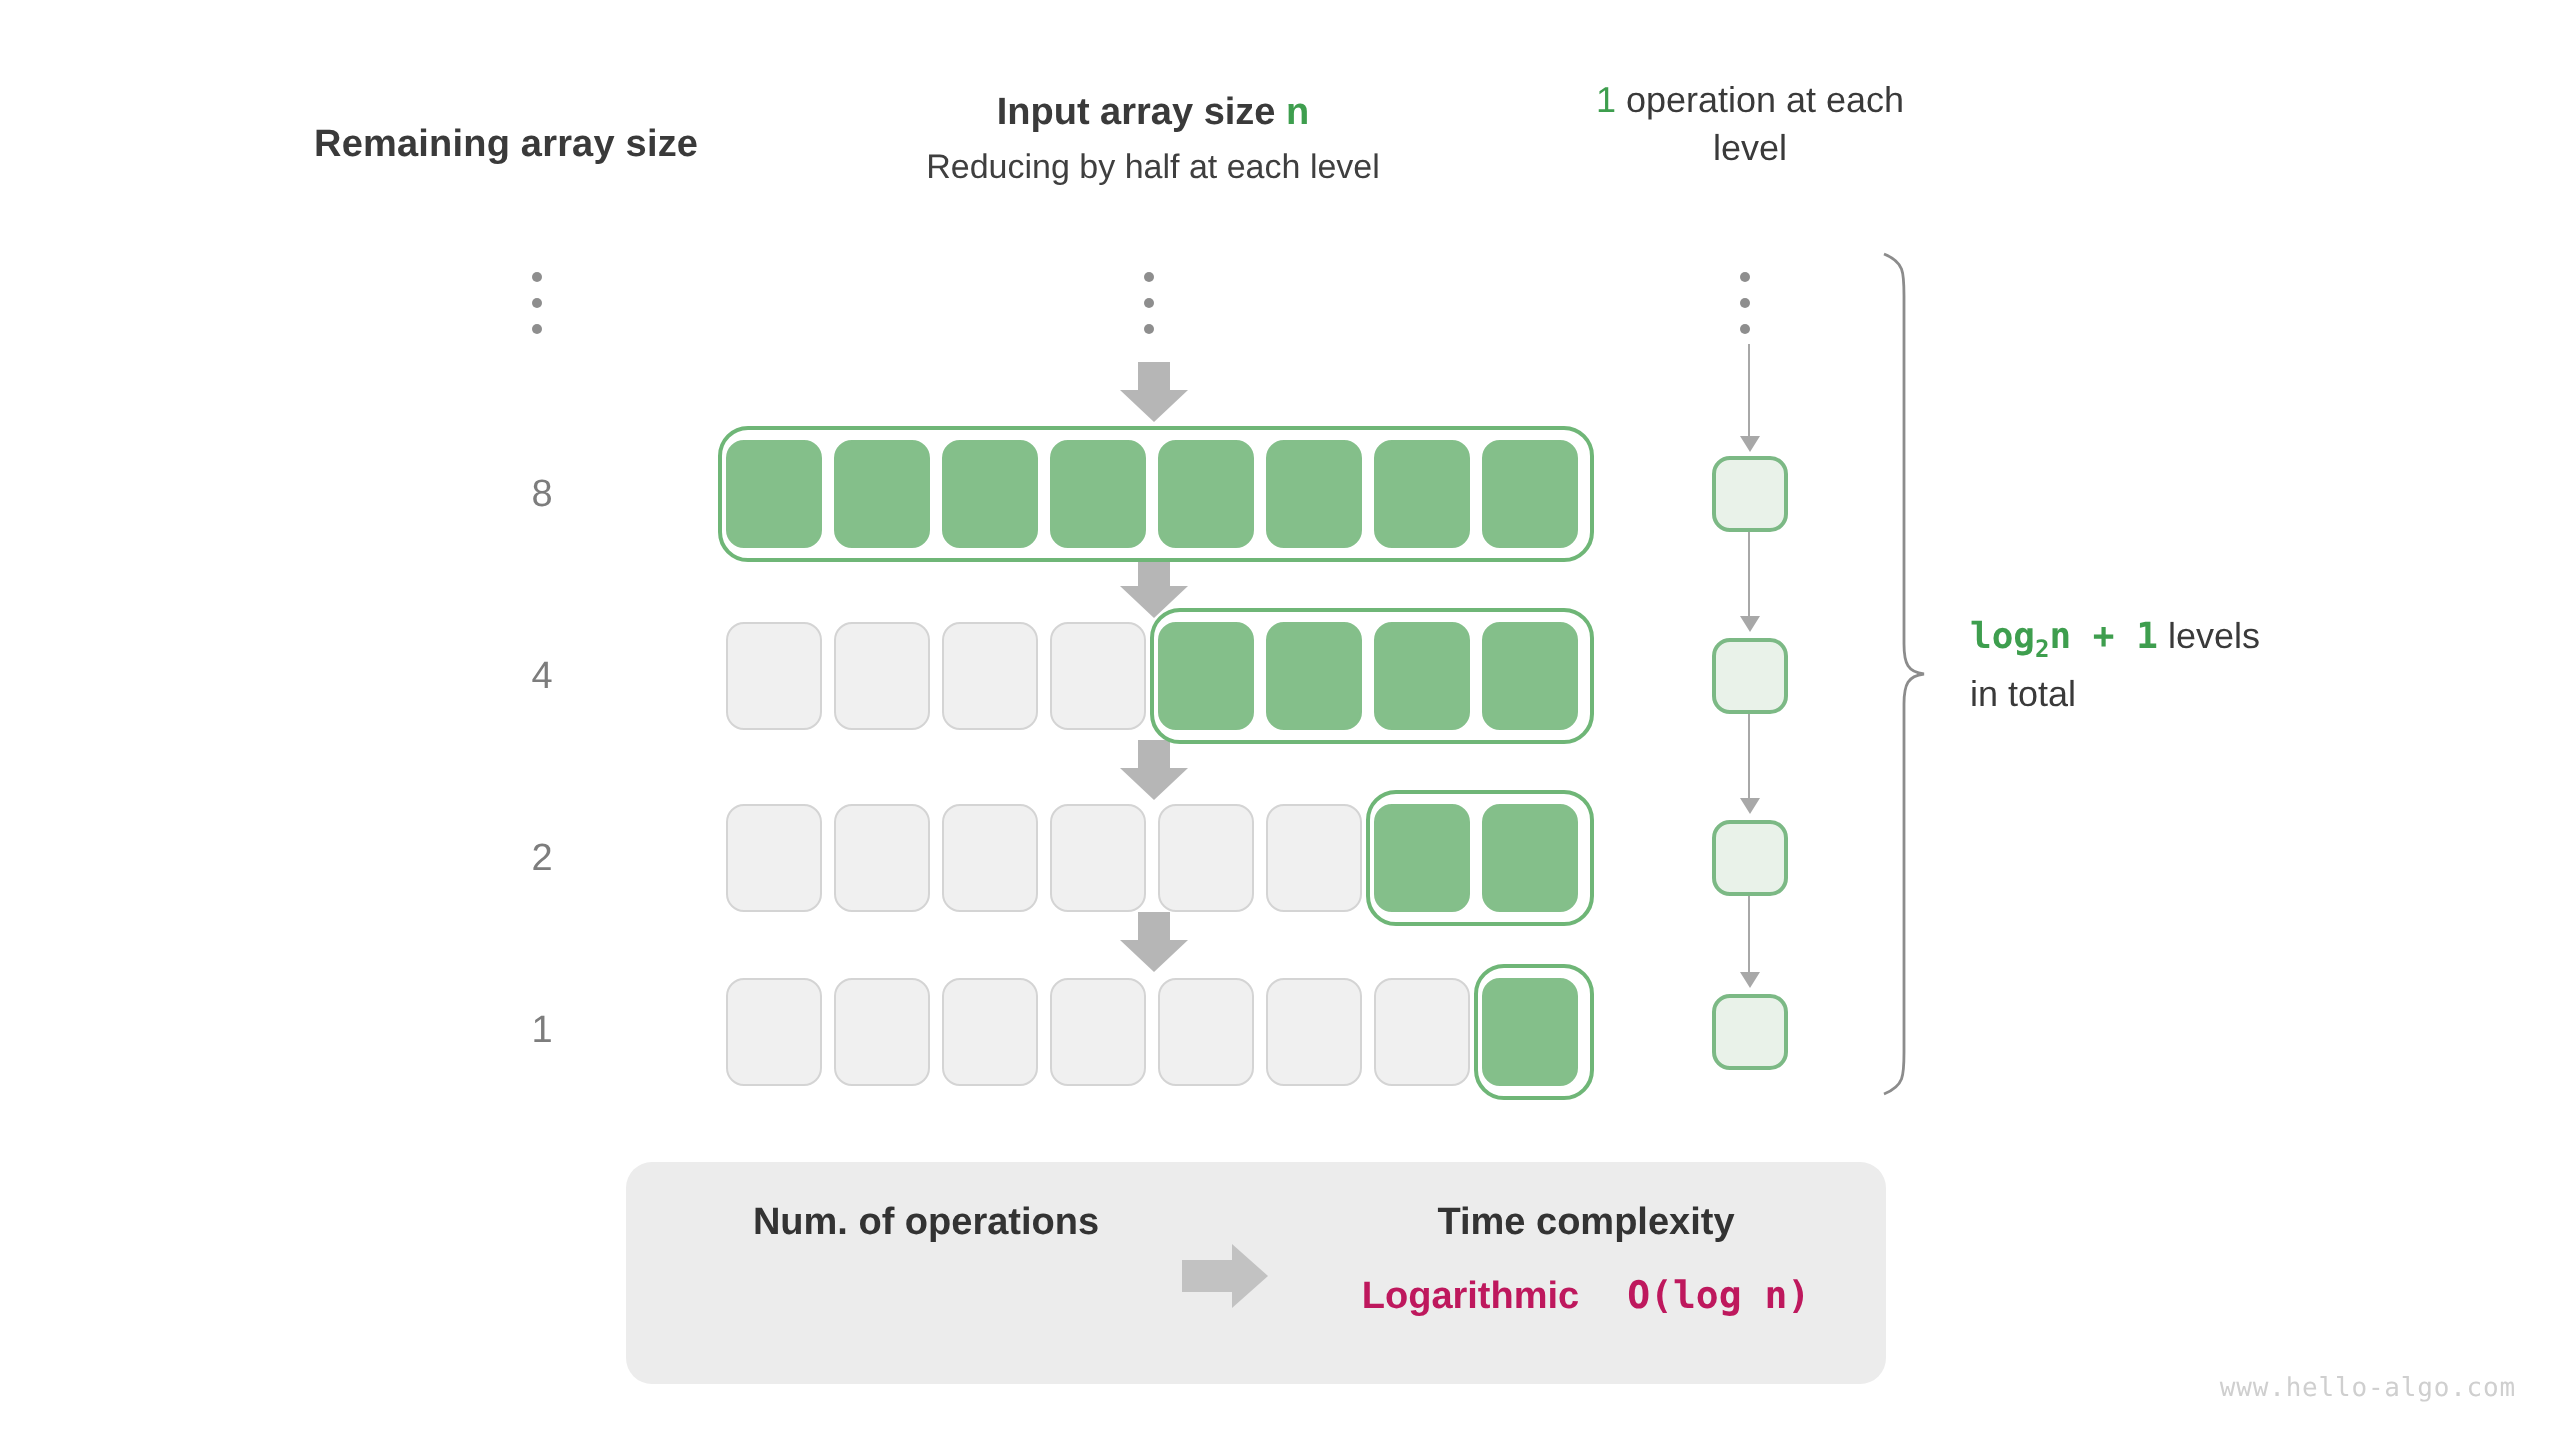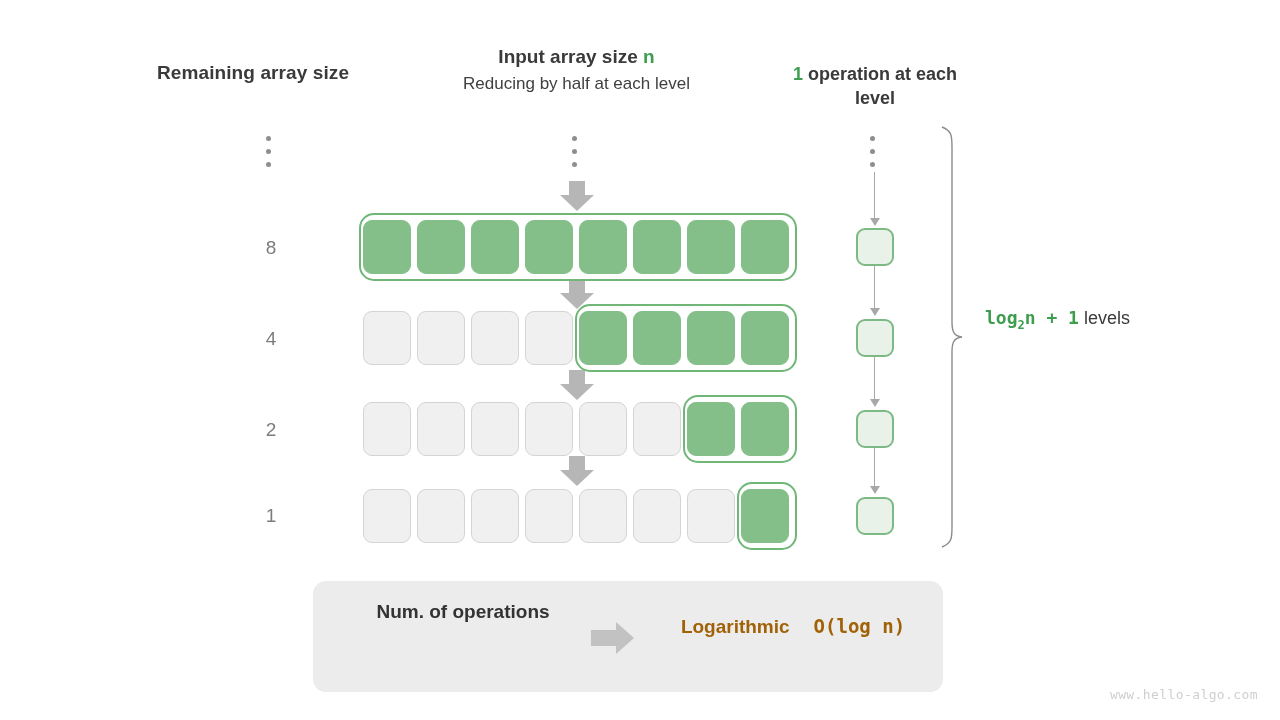--- a/index.html
+++ b/index.html
@@ -14,22 +14,22 @@
   .hdr{position:absolute;color:#3a3a3a;}
   #col-label-header{
     left:157px;top:62px;font-size:19px;font-weight:bold;letter-spacing:.1px;
   }
   #center-header{
     left:410px;top:46px;width:333px;text-align:center;
   }
   #center-header .line1{font-size:19px;font-weight:bold;}
   #center-header .line2{font-size:17px;font-weight:normal;color:#3f3f3f;margin-top:6px;}
   #right-header{
-    left:780px;top:62px;width:190px;text-align:center;
-    font-size:18px;font-weight:bold;line-height:1.35;
+    left:780px;top:38px;width:190px;text-align:center;
+    font-size:18px;font-weight:normal;line-height:1.35;
   }
   .green{color:#3e9e4e;}
   .green-mono{color:#3e9e4e;font-family:"DejaVu Sans Mono","Liberation Mono",monospace;font-weight:bold;}
 
   
   .dots{position:absolute;display:flex;flex-direction:column;gap:8px;align-items:center;}
   .dots i{display:block;width:5px;height:5px;border-radius:50%;background:#8e8e8e;}
 
   
   .size-label{
@@ -85,21 +85,21 @@
   
   #summary-panel{
     position:absolute;left:313px;top:581px;width:630px;height:111px;
     background:#ececec;border-radius:13px;
   }
   .sum-col{position:absolute;top:20px;text-align:center;}
   .sum-title{font-size:19px;font-weight:bold;color:#333;}
   .sum-value{margin-top:14px;font-size:19px;}
   .mono{font-family:"DejaVu Sans Mono","Liberation Mono",monospace;}
   .sub{font-size:12px;vertical-align:sub;}
-  .teal{color:#a16207;font-weight:bold;}
+  .teal{color:#be185d;font-weight:bold;}
   #sum-left{left:0px;width:300px;}
   #sum-right{left:330px;width:300px;}
   .right-arrow{position:absolute;left:591px;top:622px;width:48px;height:32px;}
   .right-arrow .shaft{position:absolute;left:0;top:8px;width:26px;height:16px;background:#c2c2c2;}
   .right-arrow .head{
     position:absolute;left:25px;top:0;width:0;height:0;
     border-top:16px solid transparent;border-bottom:16px solid transparent;
     border-left:18px solid #c2c2c2;
   }
 
@@ -226,27 +226,29 @@
   <div class="oplink-head" style="left:870px;top:486px;"></div>
   <div class="opbox" style="left:856px;top:497px;"></div>
 
   <svg class="brace" viewBox="0 0 26 422" preserveAspectRatio="none">
     <path d="M4 1 C14 5, 14 10, 14 22 L14 196 C14 206, 16 210, 24 211
              C16 212, 14 216, 14 226 L14 400 C14 412, 14 417, 4 421" fill="none" stroke="#8c8c8c" stroke-width="1.4"></path>
   </svg>
 
   <div id="levels-note">
     <div><span class="green-mono mono"><span>log</span><span class="sub">2</span><span>n + 1</span></span><span> levels</span></div>
+    <div>in total</div>
   </div>
 
   <div id="summary-panel">
     <div class="sum-col" id="sum-left">
       <div class="sum-title">Num. of operations</div>
     </div>
     <div class="sum-col" id="sum-right">
+      <div class="sum-title">Time complexity</div>
       <div class="sum-value"><span class="teal">Logarithmic</span><span class="teal mono" style="margin-left:24px;">O(log n)</span></div>
     </div>
   </div>
   <div class="right-arrow">
     <div class="shaft"></div>
     <div class="head"></div>
   </div>
 
   <div id="watermark">www.hello-algo.com</div>
 

